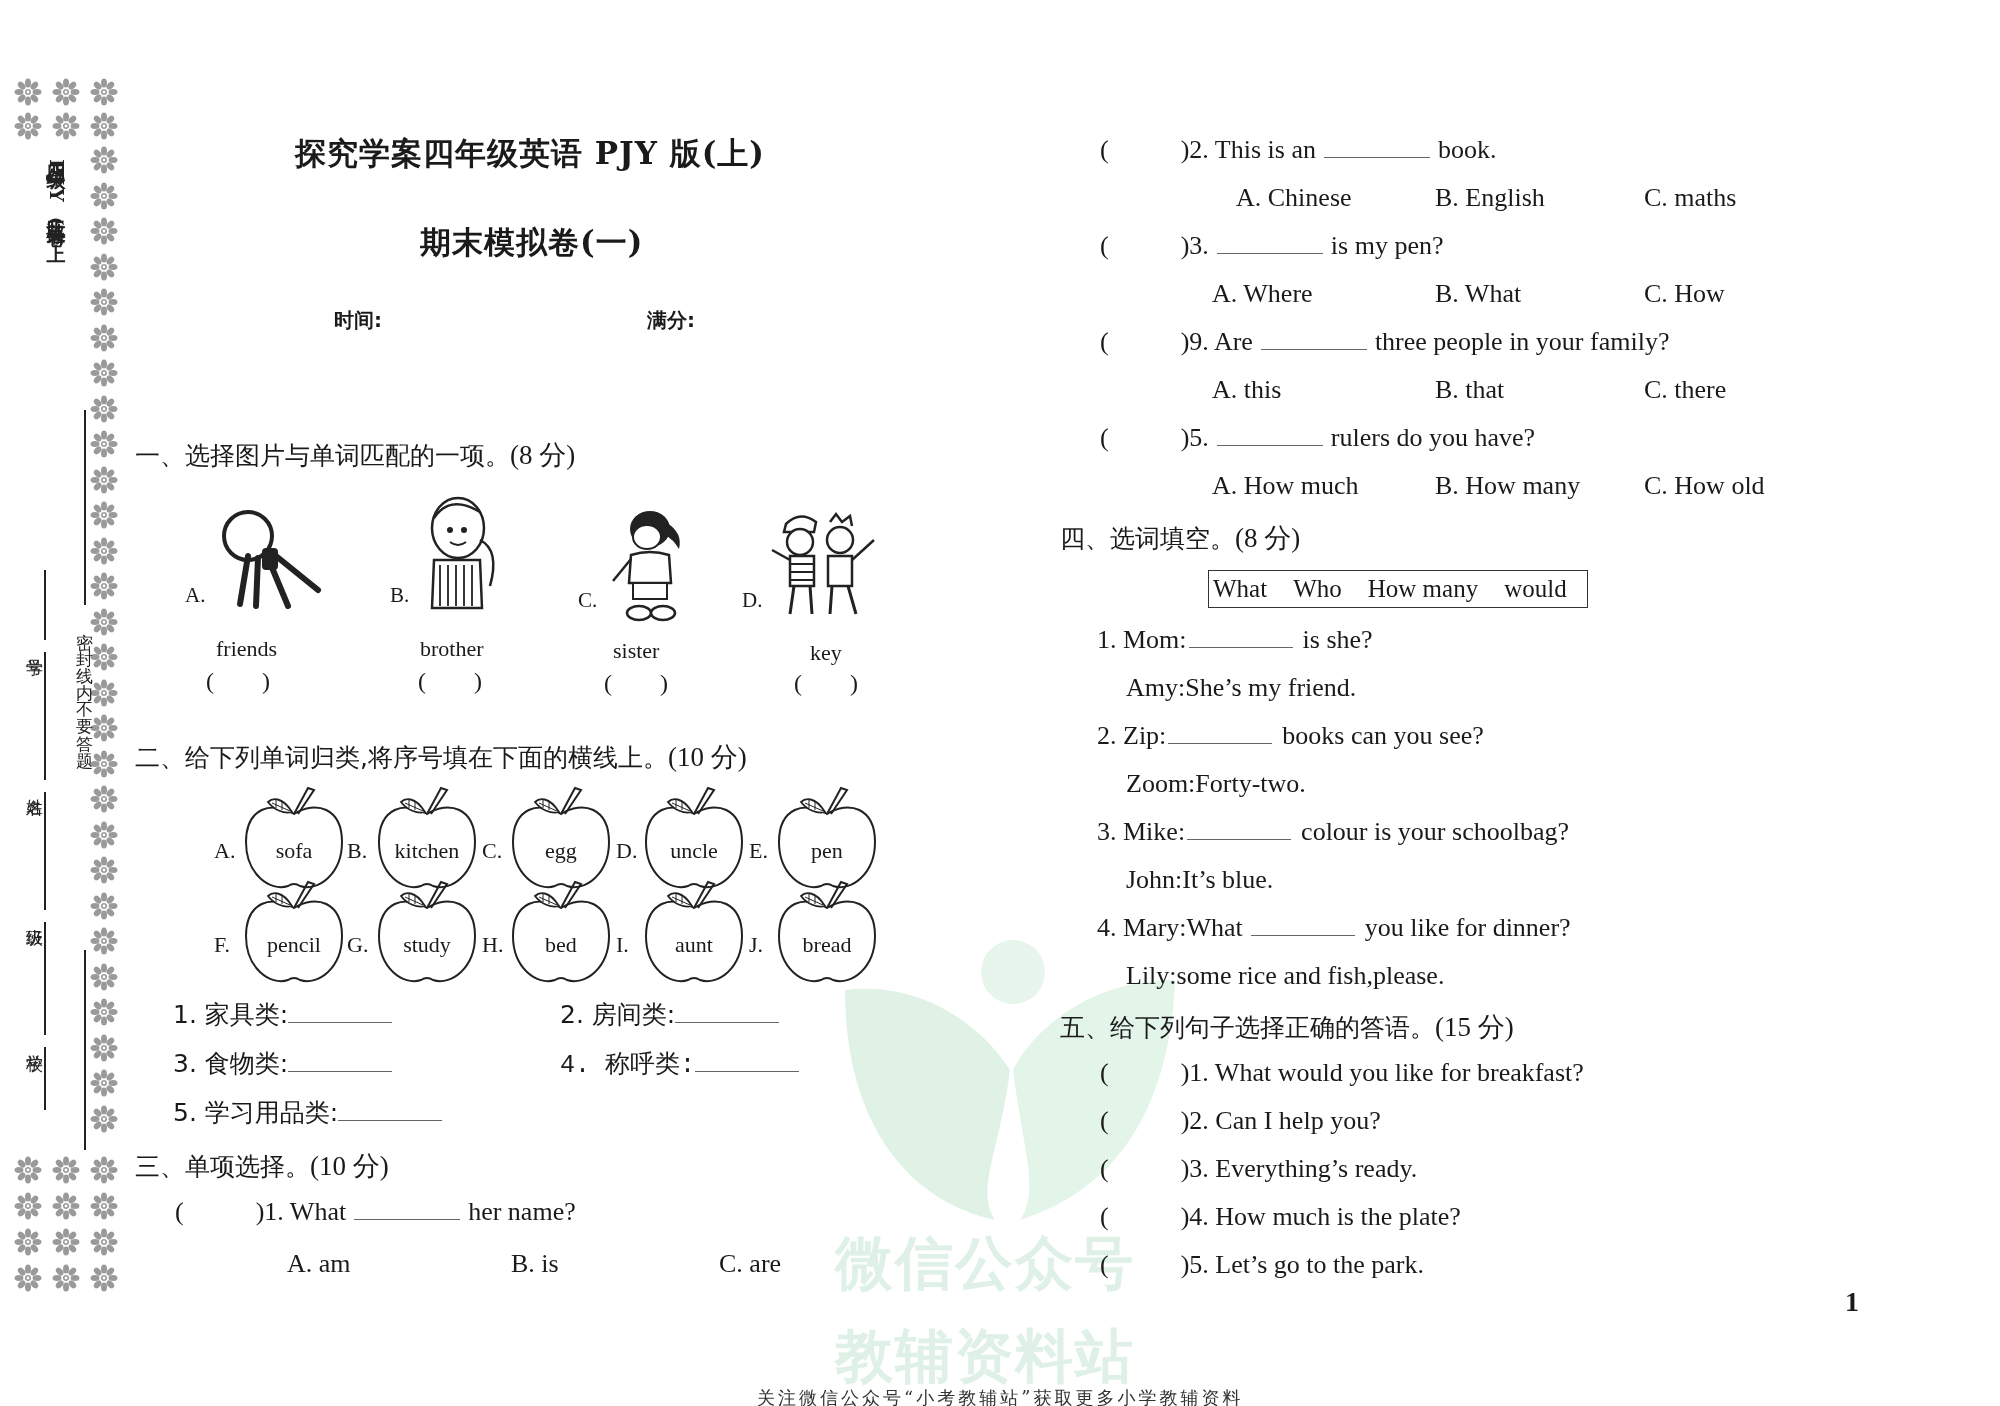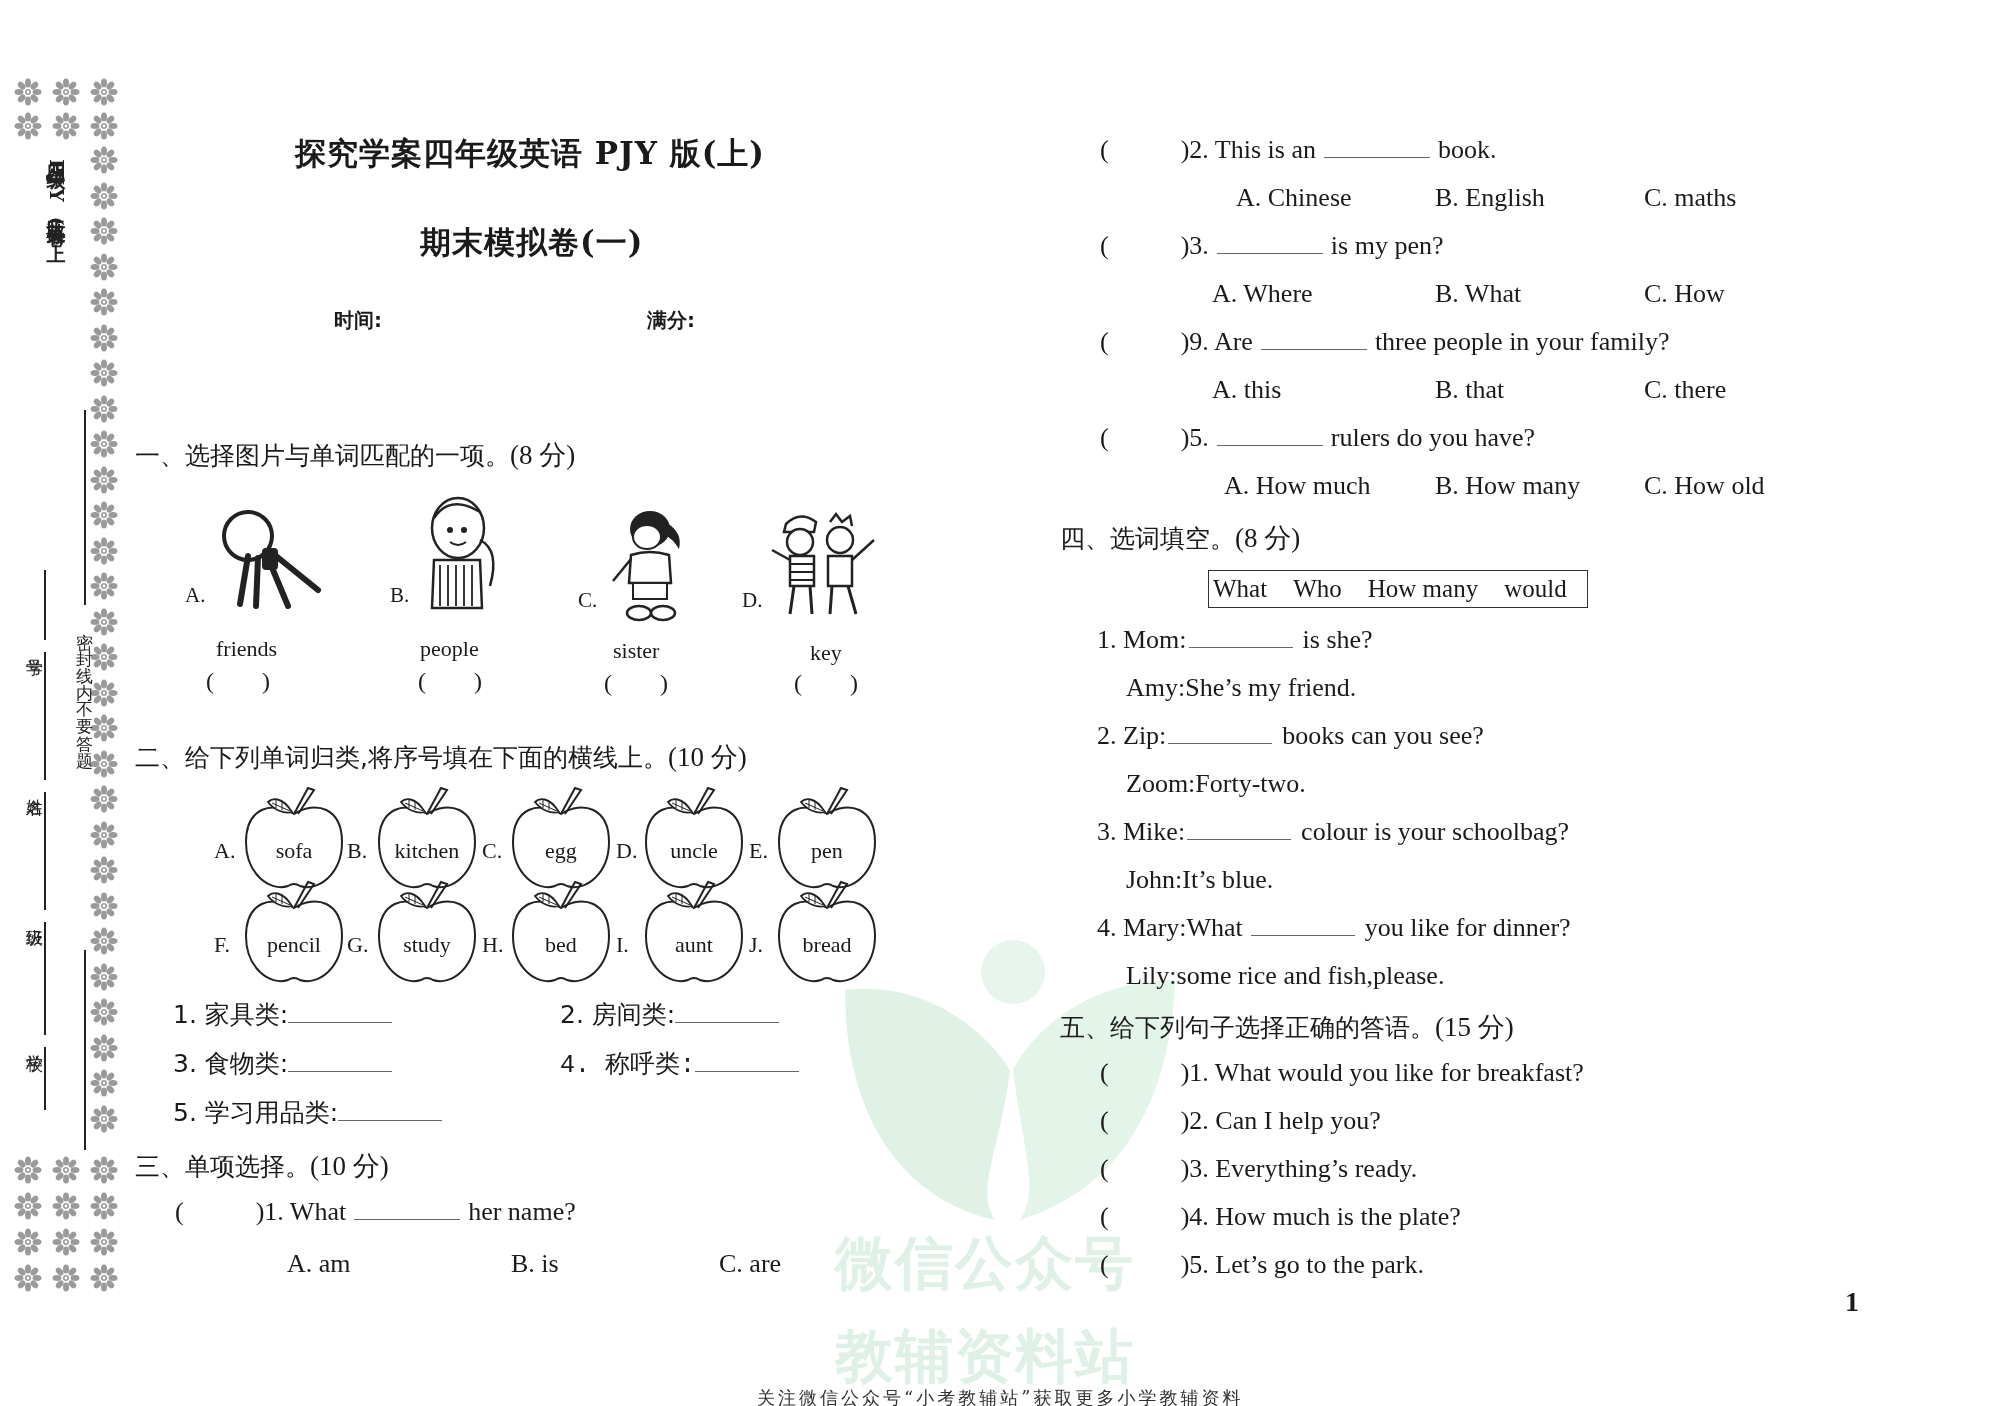--- a/index.html
+++ b/index.html
@@ -853,21 +853,21 @@
     <circle cx="70" cy="30" r="13" fill="#fff" stroke="#222" stroke-width="2.5"></circle>
     <rect x="20" y="46" width="24" height="30" fill="#fff" stroke="#222" stroke-width="2.5"></rect>
     <path d="M20 54 H44 M20 62 H44 M20 70 H44" stroke="#222" stroke-width="2"></path>
     <rect x="58" y="46" width="24" height="30" fill="#fff" stroke="#222" stroke-width="2.5"></rect>
     <path d="M24 76 L20 104 M40 76 L42 104 M62 76 L60 104 M78 76 L86 104" stroke="#222" stroke-width="3"></path>
     <path d="M20 50 L2 40 M82 50 L104 30" stroke="#222" stroke-width="2.5"></path>
   </svg>
 </div>
 
 <div class="line-text" style="left:216px; top:636px; font-size:22px;">friends</div>
-<div class="line-text" style="left:420px; top:636px; font-size:22px;">people</div>
+<div class="line-text" style="left:420px; top:636px; font-size:22px;">brother</div>
 <div class="line-text" style="left:613px; top:638px; font-size:22px;">sister</div>
 <div class="line-text" style="left:810px; top:640px; font-size:22px;">key</div>
 
 <div class="line-text" style="left:206px; top:668px; font-size:24px; white-space:pre;">(        )</div>
 <div class="line-text" style="left:418px; top:668px; font-size:24px; white-space:pre;">(        )</div>
 <div class="line-text" style="left:604px; top:670px; font-size:24px; white-space:pre;">(        )</div>
 <div class="line-text" style="left:794px; top:670px; font-size:24px; white-space:pre;">(        )</div>
 
 <div class="sec-head" style="left:135px; top:739px;">
   <span>二、给下列单词归类,将序号填在下面的横线上。</span><span class="pts">(10 分)</span>
@@ -1020,21 +1020,21 @@
 <div class="line-text" style="left:1100px; top:327px;">
   <span>(<span class="paren"></span></span><span>)9. Are</span><span class="blank" style="width:106px;"></span><span>three people in your family?</span>
 </div>
 <div class="line-text" style="left:1212px; top:375px;">A. this</div>
 <div class="line-text" style="left:1435px; top:375px;">B. that</div>
 <div class="line-text" style="left:1644px; top:375px;">C. there</div>
 
 <div class="line-text" style="left:1100px; top:423px;">
   <span>(<span class="paren"></span></span><span>)5.</span><span class="blank" style="width:106px;"></span><span>rulers do you have?</span>
 </div>
-<div class="line-text" style="left:1212px; top:471px;margin-left:12px;">A. How much</div>
+<div class="line-text" style="left:1212px; top:471px;">A. How much</div>
 <div class="line-text" style="left:1435px; top:471px;">B. How many</div>
 <div class="line-text" style="left:1644px; top:471px;">C. How old</div>
 
 <div class="sec-head" style="left:1060px; top:520px;">
   <span>四、选词填空。</span><span class="pts">(8 分)</span>
 </div>
 
 <div class="word-box" style="left:1208px; top:570px;">
   <span>What</span><span>Who</span><span>How many</span><span>would</span>
 </div>

